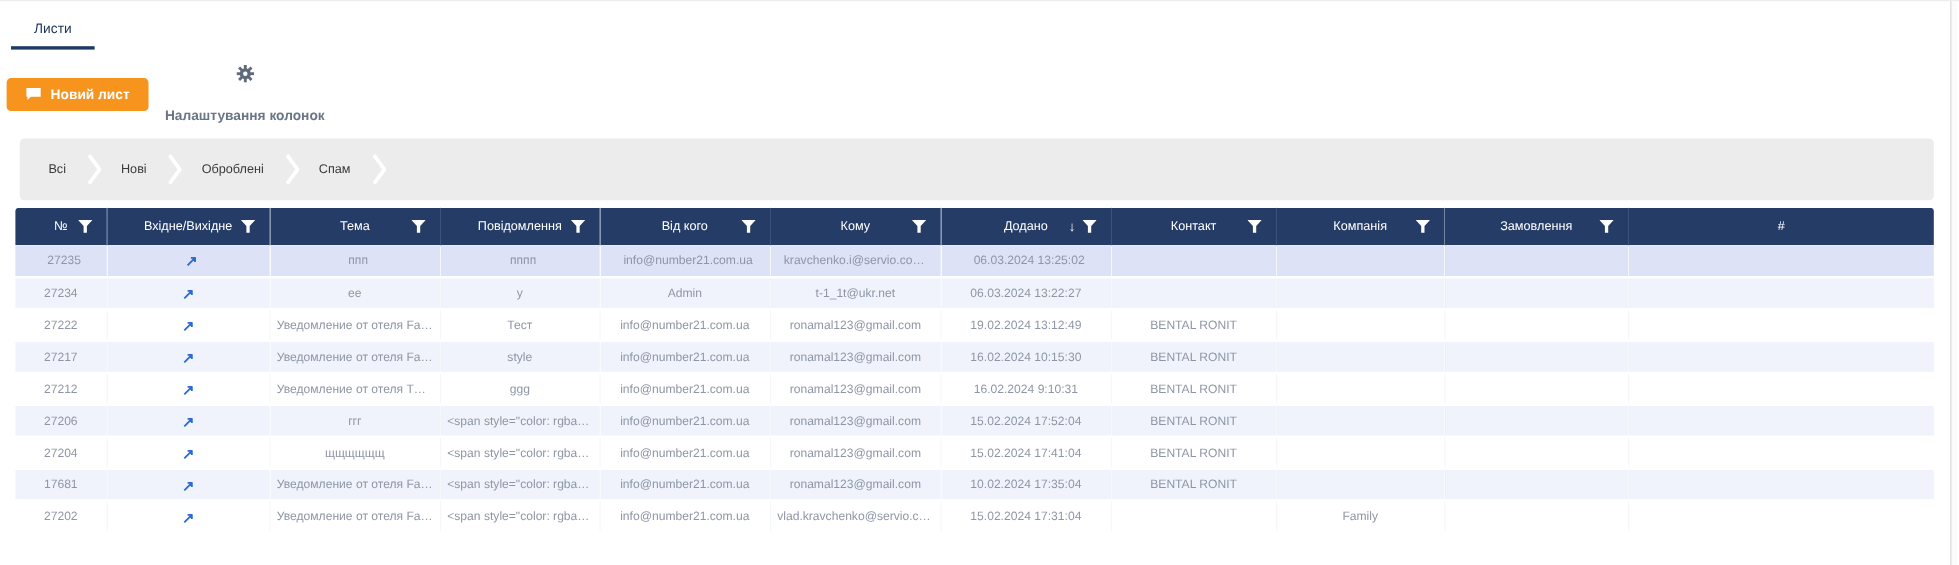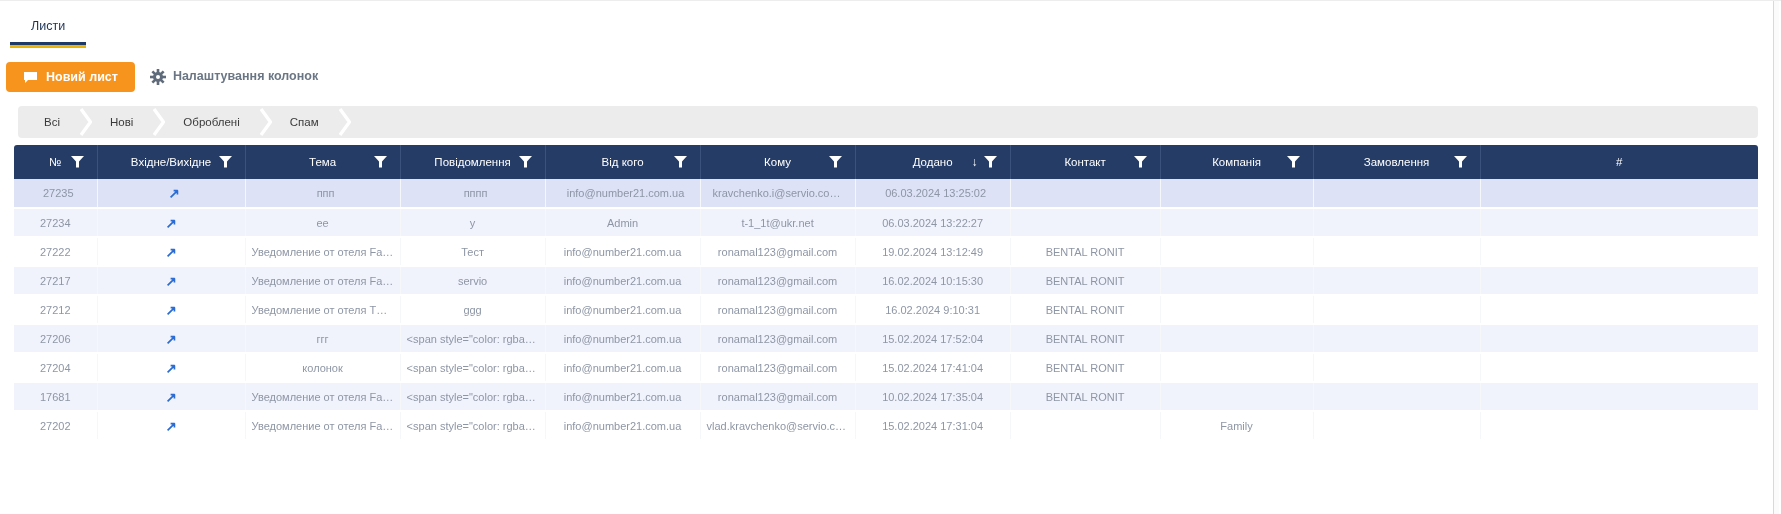--- a/index.html
+++ b/index.html
@@ -8,21 +8,21 @@
     font-family: "Liberation Sans", sans-serif;
     background: #ffffff;
     border-top: 1px solid #ededed;
     position: relative;
   }
 
   
   .tabstrip {
     display: inline-flex;
     margin: 11px 0 0 10px;
-    border-bottom: 4px solid #eab308;
+    border-bottom: 1px solid #eab308;
     position: relative;
   }
   .tab {
     position: relative;
     padding: 7px 21px 11px 21px;
     font-size: 12.5px;
     color: #27395c;
     cursor: pointer;
     white-space: nowrap;
   }
@@ -51,32 +51,33 @@
     font-family: "Liberation Sans", sans-serif;
     font-weight: 700;
     font-size: 12.5px;
     border: none;
     border-radius: 4px;
     padding: 8px 17px;
     cursor: pointer;
   }
   .col-settings {
     display: inline-flex;
-    align-items: flex-start;
-    gap: 7px;
+    align-items: center;
+    gap: 23px;
     color: #6b7684;
     font-weight: 700;
     font-size: 12.5px;
     cursor: pointer;
+    flex-direction: column;
   }
 
   
   .crumbbar {
     margin: 14px 23px 0 18px;
-    height: 32px;
+    height: 56px;
     background: #ececec;
     border-radius: 4px;
     display: flex;
     align-items: center;
     padding-left: 24px;
     overflow: hidden;
   }
   .crumb {
     font-size: 11.5px;
     color: #3a3a3a;
@@ -344,21 +345,21 @@
         <td>19.02.2024 13:12:49</td>
         <td>BENTAL RONIT</td>
         <td></td>
         <td></td>
         <td></td>
       </tr>
       <tr class="row-alt">
         <td>27217</td>
         <td><span class="dir-arrow">↗</span></td>
         <td>Уведомление от отеля Family...</td>
-        <td>servio</td>
+        <td>style</td>
         <td>info@number21.com.ua</td>
         <td>ronamal123@gmail.com</td>
         <td>16.02.2024 10:15:30</td>
         <td>BENTAL RONIT</td>
         <td></td>
         <td></td>
         <td></td>
       </tr>
       <tr class="row-white">
         <td>27212</td>
@@ -382,21 +383,21 @@
         <td>ronamal123@gmail.com</td>
         <td>15.02.2024 17:52:04</td>
         <td>BENTAL RONIT</td>
         <td></td>
         <td></td>
         <td></td>
       </tr>
       <tr class="row-white">
         <td>27204</td>
         <td><span class="dir-arrow">↗</span></td>
-        <td>колонок</td>
+        <td>щщщщщщ</td>
         <td>&lt;span style="color: rgba(255, ...</td>
         <td>info@number21.com.ua</td>
         <td>ronamal123@gmail.com</td>
         <td>15.02.2024 17:41:04</td>
         <td>BENTAL RONIT</td>
         <td></td>
         <td></td>
         <td></td>
       </tr>
       <tr class="row-alt">

